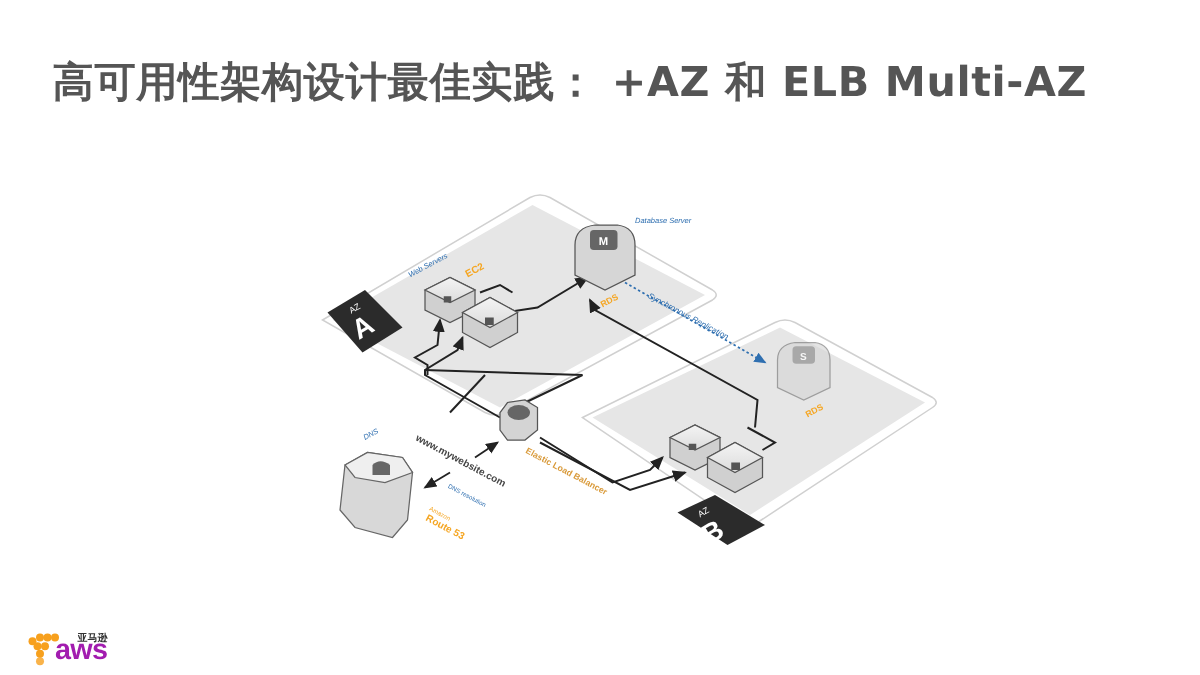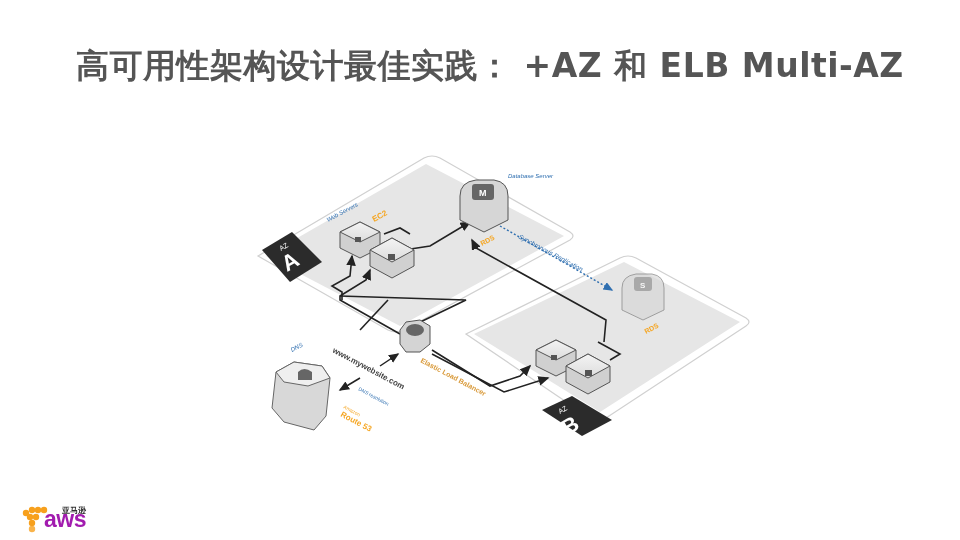--- a/index.html
+++ b/index.html
@@ -1,17 +1,17 @@
 <!DOCTYPE html>
 <html><head>
 <meta charset="utf-8">
 <style>
   html, body { margin: 0; padding: 0; }
   body { width: 960px; height: 540px; background: #ffffff; position: relative; overflow: hidden; font-family: "Liberation Sans", sans-serif; }
-  .title { position: absolute; left: 42px; top: 44px; font-size: 33px; font-weight: bold; color: #555555; letter-spacing: 0.5px; font-family: "DejaVu Sans", "Liberation Sans", sans-serif; white-space: nowrap; margin-left: 34px; }
+  .title { position: absolute; left: 42px; top: 44px; font-size: 33px; font-weight: bold; color: #555555; letter-spacing: 0.5px; font-family: "DejaVu Sans", "Liberation Sans", sans-serif; white-space: nowrap; }
   svg.diagram { position: absolute; left: 0; top: 0; }
   .logo { position: absolute; left: 18px; top: 500px; width: 80px; height: 34px; }
   .logo-cn { position: absolute; left: 62px; top: 505px; font-size: 8px; color: #333; font-family: "DejaVu Sans", sans-serif; font-weight: bold; }
   .logo-aws { position: absolute; left: 44px; top: 506px; font-size: 23px; font-weight: bold; color: #a21caf; font-family: "Liberation Sans", sans-serif; letter-spacing: -0.5px; }
 </style>
 </head>
 <body>
 
 <div class="title">高可用性架构设计最佳实践： +AZ 和 ELB Multi-AZ</div>
 

